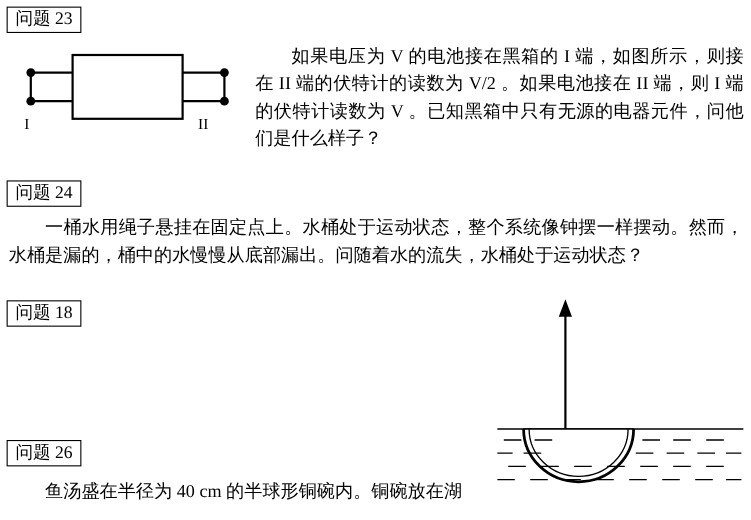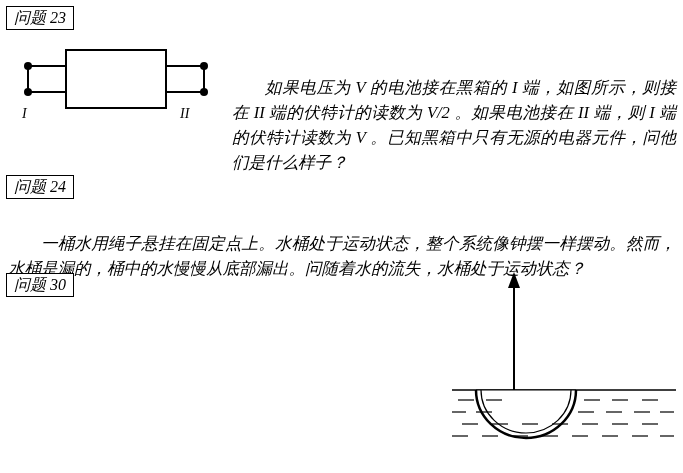--- a/index.html
+++ b/index.html
@@ -12,40 +12,38 @@
     height: 473px;
     font-family: "Liberation Serif", serif;
     color: #000000;
     overflow: hidden;
     position: relative;
   }
   .page {
     position: relative;
     width: 680px;
     height: 473px;
-    font-style: italic;
   }
   .q-badge {
     display: inline-block;
     border: 1px solid #000;
     padding: 1px 7px 2px 7px;
     font-size: 16px;
     line-height: 19px;
     font-family: "Liberation Serif", serif;
     background: #fff;
   }
   .q-badge .num {
     font-family: "Liberation Serif", serif;
   }
   .body-text {
     font-size: 16.5px;
     line-height: 25px;
     text-align: justify;
     font-family: "Liberation Serif", serif;
-    margin-top: 37px;
   }
   .indent {
     text-indent: 2em;
   }
   .blk {
     position: absolute;
   }
 
   
   #q23-badge { left: 6px;  top: 6px; }
@@ -55,21 +53,21 @@
     width: 218px;
     height: 84px;
   }
   #q23-text {
     left: 232px;
     top: 38px;
     width: 444px;
   }
 
   
-  #q24-badge { left: 6px;  top: 175px; text-align: center; }
+  #q24-badge { left: 6px;  top: 164px; text-align: center; }
   #q24-text {
     left: 8px;
     top: 194px;
     width: 668px;
   }
 
   
   #q25-badge { left: 6px;  top: 273px; }
   #q25-text {
     left: 8px;
@@ -127,21 +125,21 @@
 
   <div class="blk q-badge" id="q24-badge">
     <span>问题</span>
     <span class="num">24</span>
   </div>
 
   <div class="blk body-text indent" id="q24-text">一桶水用绳子悬挂在固定点上。水桶处于运动状态，整个系统像钟摆一样摆动。然而，水桶是漏的，桶中的水慢慢从底部漏出。问随着水的流失，水桶处于运动状态？</div>
 
   <div class="blk q-badge" id="q25-badge">
     <span>问题</span>
-    <span class="num">30</span>
+    <span class="num">18</span>
   </div>
 
 
   <div class="blk" id="q25-figure">
     <svg width="224" height="172" viewBox="0 0 224 172">
 
       <line x1="62" y1="16" x2="62" y2="122" stroke="#000000" stroke-width="2"></line>
       <polygon points="62,4 56,20 68,20" fill="#000000"></polygon>
 
       <line x1="0" y1="122" x2="224" y2="122" stroke="#000000" stroke-width="1.5"></line>
@@ -177,15 +175,20 @@
         <line x1="60" y1="168" x2="76" y2="168"></line>
         <line x1="90" y1="168" x2="106" y2="168"></line>
         <line x1="120" y1="168" x2="136" y2="168"></line>
         <line x1="150" y1="168" x2="166" y2="168"></line>
         <line x1="180" y1="168" x2="196" y2="168"></line>
         <line x1="208" y1="168" x2="222" y2="168"></line>
       </g>
     </svg>
   </div>
 
+  <div class="blk q-badge" id="q26-badge">
+    <span>问题</span>
+    <span class="num">26</span>
+  </div>
 
+  <div class="blk body-text indent" id="q26-text">鱼汤盛在半径为 40 cm 的半球形铜碗内。铜碗放在湖</div>
 
 </div>
 
 </body></html>

